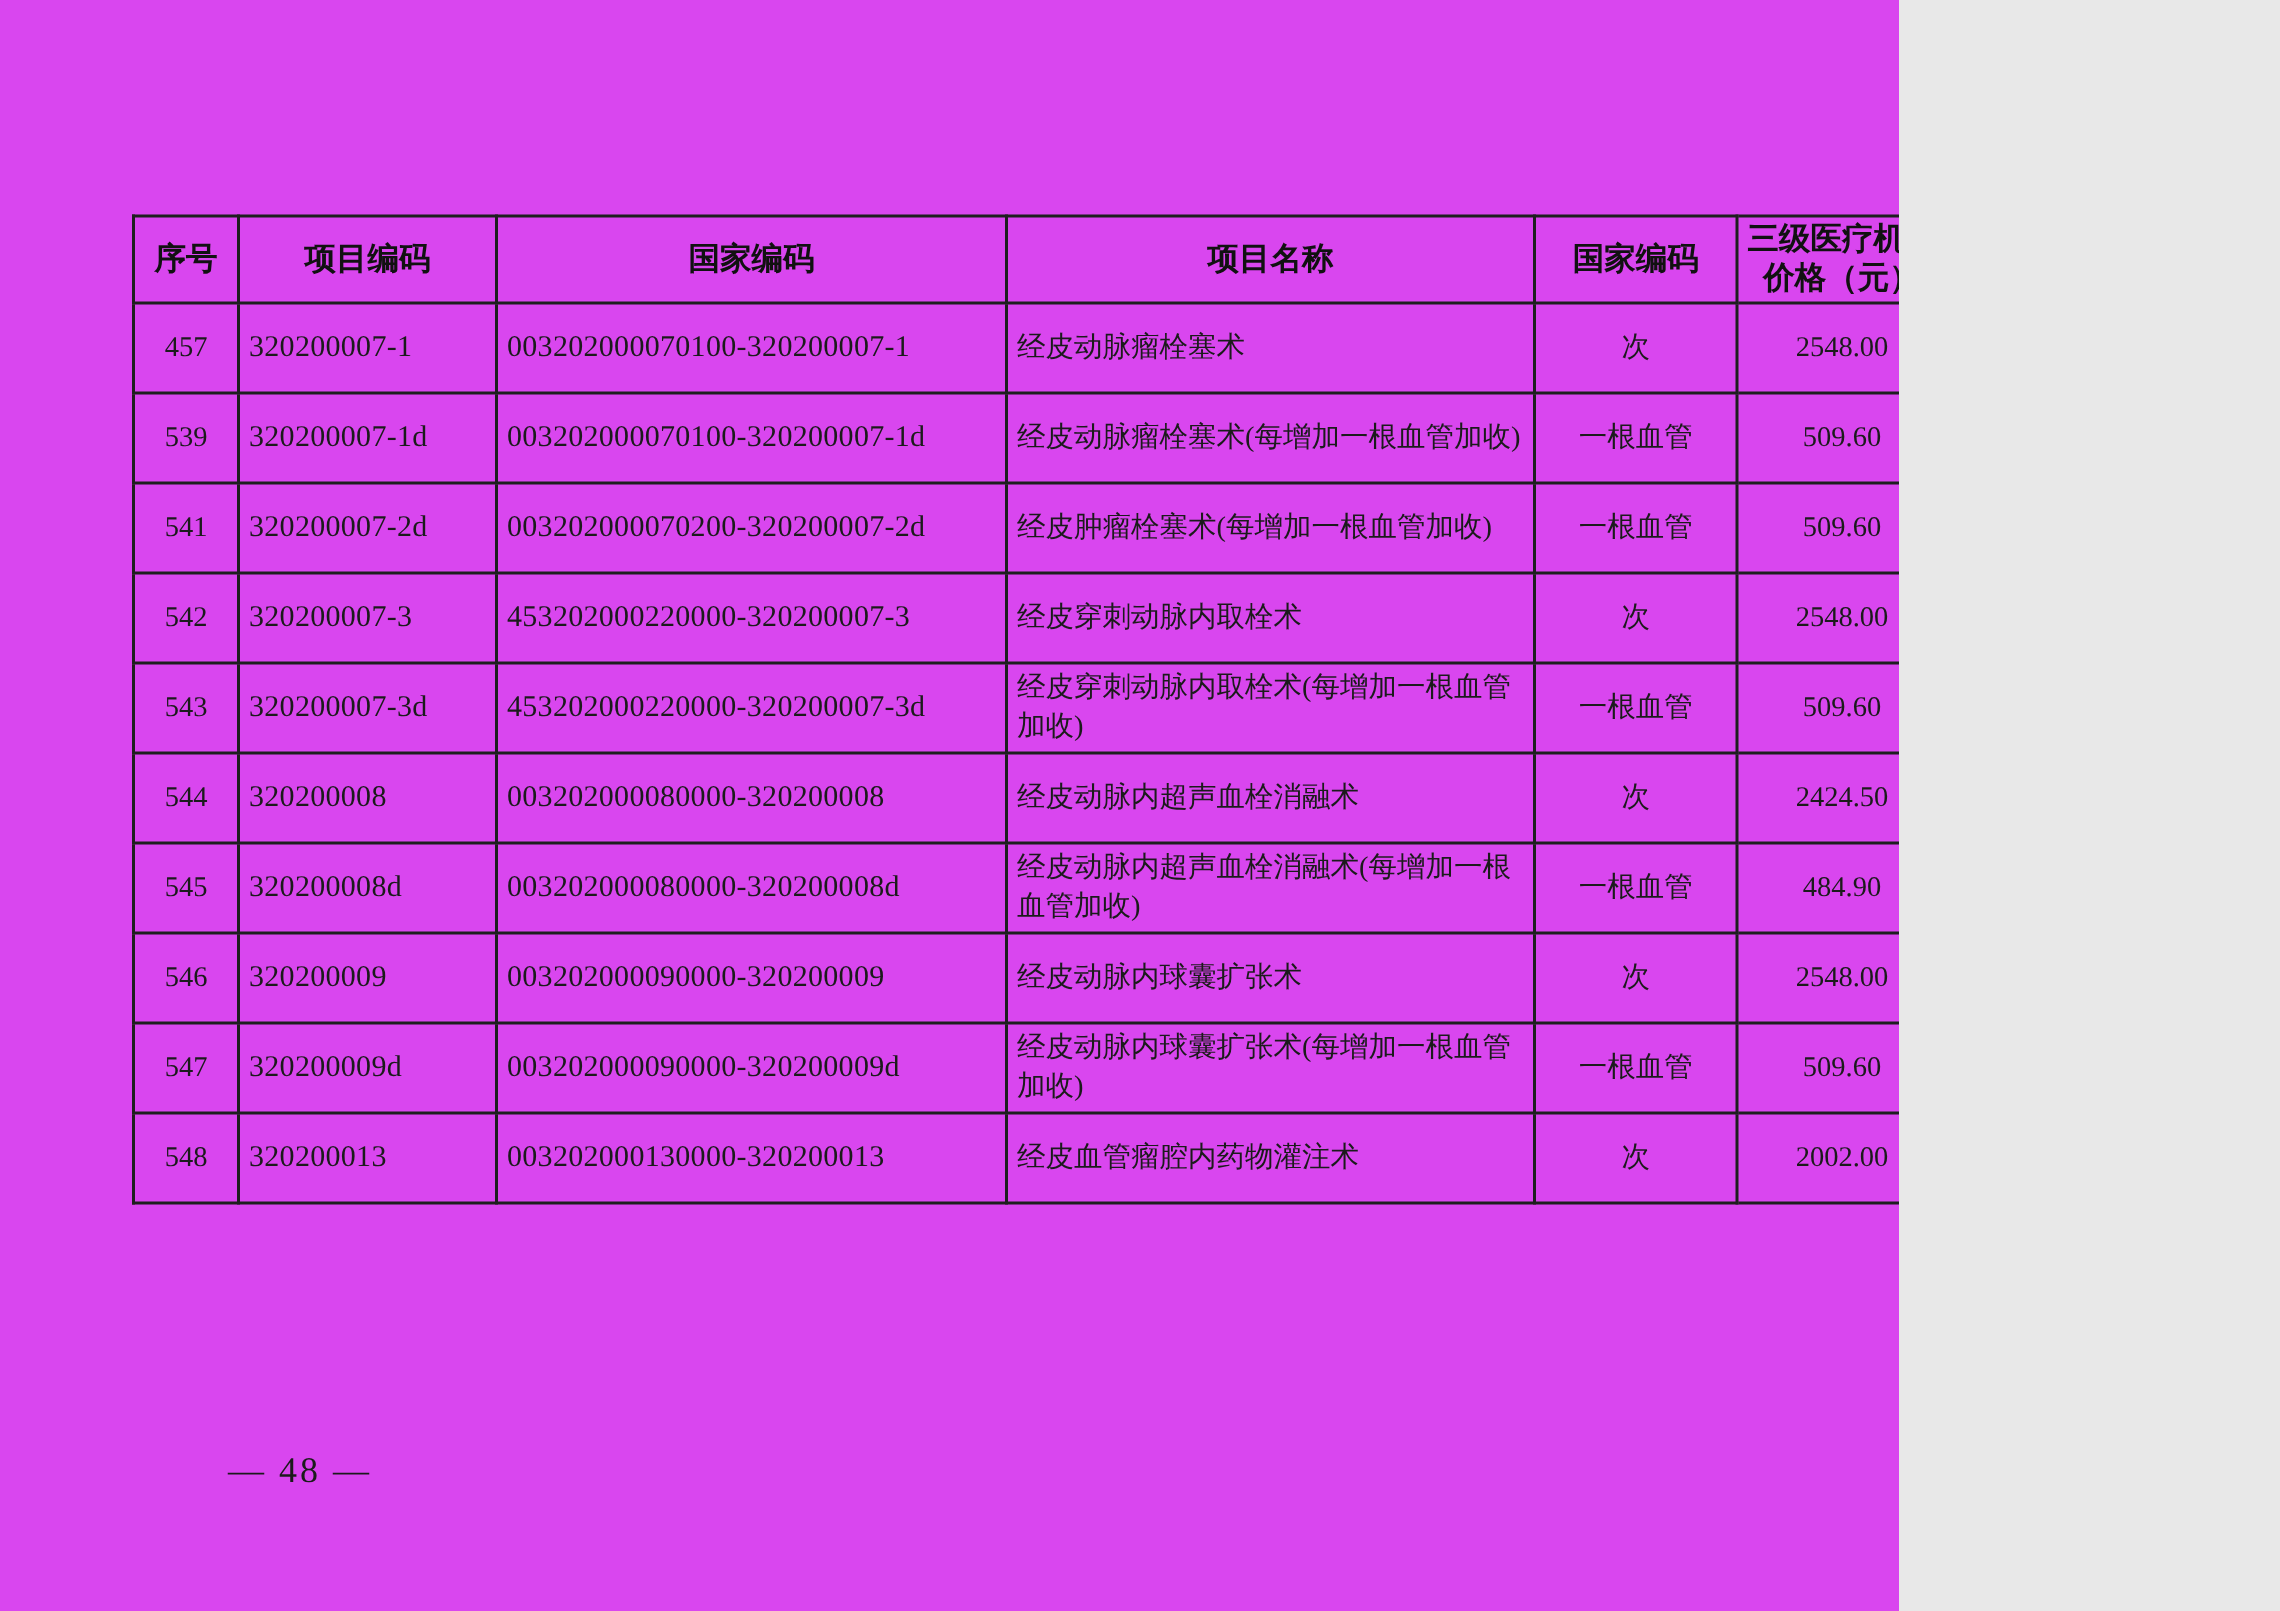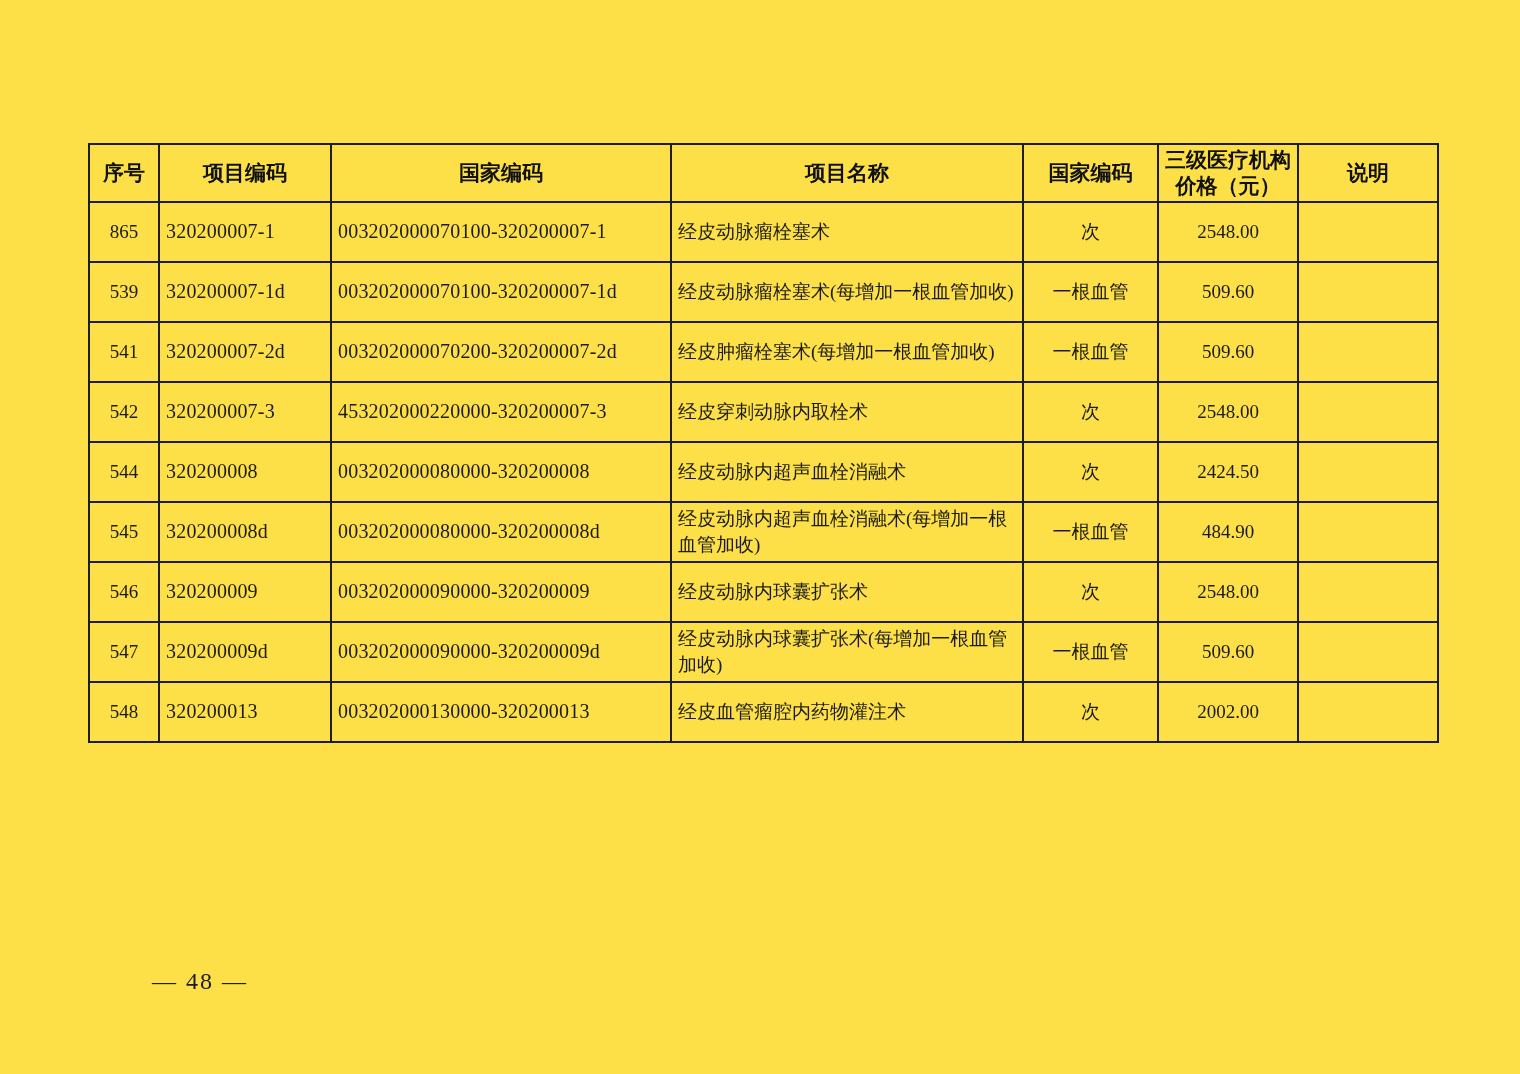--- a/index.html
+++ b/index.html
@@ -1,20 +1,20 @@
 <!DOCTYPE html>
 <html><head>
 <meta charset="utf-8">
 <style>
   html, body { margin: 0; padding: 0; background: #e8e8e8; }
   .page {
     position: relative;
-    width: 1520px;
+    width: 1266px;
     height: 1074px;
-    background: #fde047;
+    background: #d946ef;
     font-family: "Liberation Serif", "DejaVu Serif", serif;
     color: #1b1b1b;
     overflow: hidden;
   }
   table.price-table {
     position: absolute;
     left: 88px;
     top: 143px;
     width: 1349px;
     border-collapse: collapse;
@@ -88,21 +88,21 @@
         <th>国家编码</th>
         <th>
           <div>三级医疗机构</div>
           <div>价格（元）</div>
         </th>
         <th>说明</th>
       </tr>
     </thead>
     <tbody>
         <tr>
-      <td class="cell-center">865</td>
+      <td class="cell-center">457</td>
       <td class="cell-left cell-code">320200007-1</td>
       <td class="cell-left cell-code">003202000070100-320200007-1</td>
       <td class="cell-left cell-name">经皮动脉瘤栓塞术</td>
       <td class="cell-center">次</td>
       <td class="cell-center">2548.00</td>
       <td class="cell-center"></td>
     </tr>
         <tr>
       <td class="cell-center">539</td>
       <td class="cell-left cell-code">320200007-1d</td>
@@ -121,20 +121,29 @@
       <td class="cell-center">509.60</td>
       <td class="cell-center"></td>
     </tr>
         <tr>
       <td class="cell-center">542</td>
       <td class="cell-left cell-code">320200007-3</td>
       <td class="cell-left cell-code">453202000220000-320200007-3</td>
       <td class="cell-left cell-name">经皮穿刺动脉内取栓术</td>
       <td class="cell-center">次</td>
       <td class="cell-center">2548.00</td>
+      <td class="cell-center"></td>
+    </tr>
+        <tr>
+      <td class="cell-center">543</td>
+      <td class="cell-left cell-code">320200007-3d</td>
+      <td class="cell-left cell-code">453202000220000-320200007-3d</td>
+      <td class="cell-left cell-name">经皮穿刺动脉内取栓术(每增加一根血管加收)</td>
+      <td class="cell-center">一根血管</td>
+      <td class="cell-center">509.60</td>
       <td class="cell-center"></td>
     </tr>
         <tr>
       <td class="cell-center">544</td>
       <td class="cell-left cell-code">320200008</td>
       <td class="cell-left cell-code">003202000080000-320200008</td>
       <td class="cell-left cell-name">经皮动脉内超声血栓消融术</td>
       <td class="cell-center">次</td>
       <td class="cell-center">2424.50</td>
       <td class="cell-center"></td>

